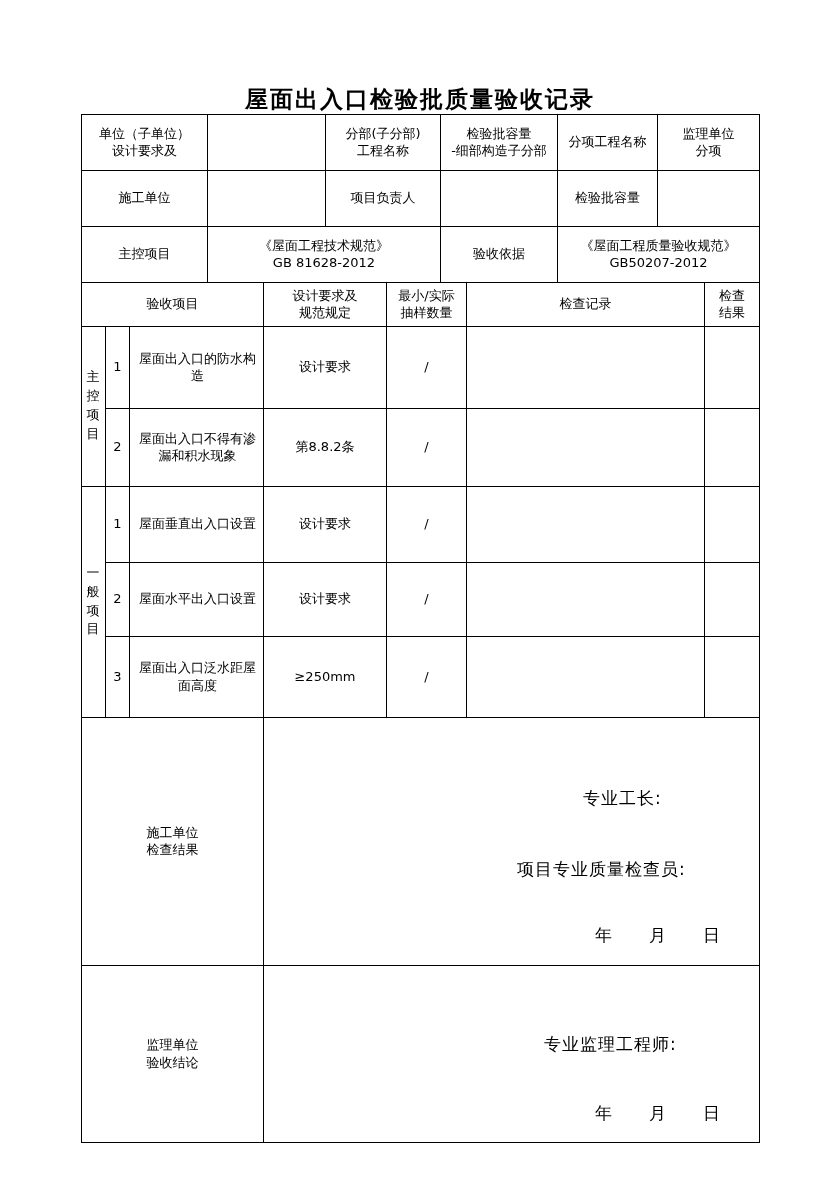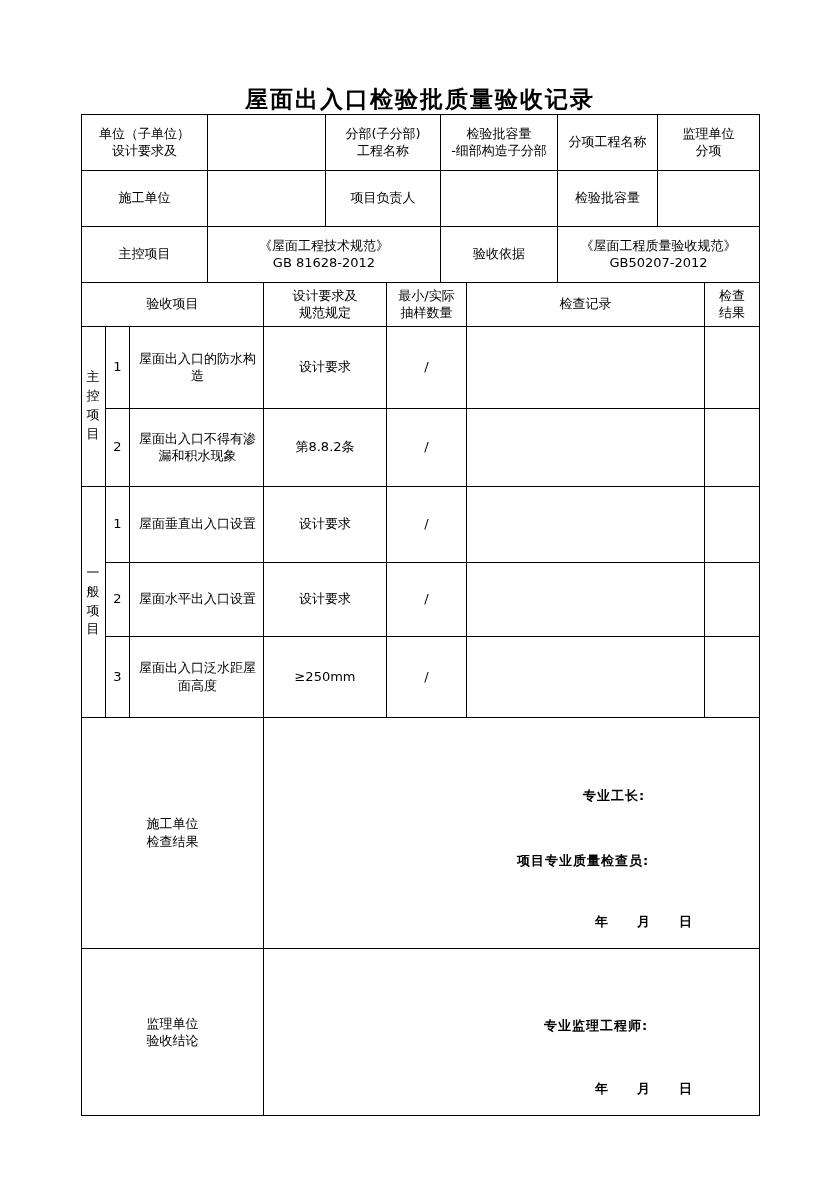--- a/index.html
+++ b/index.html
@@ -82,21 +82,21 @@
     margin: 0 auto;
     word-break: break-all;
     line-height: 1.45;
     text-align: left;
   }
   .sig-cell {
     text-align: left;
     vertical-align: top;
     padding: 0;
   }
-  .sig-line { font-size: 13px; letter-spacing: 1px; font-weight: bold; }
+  .sig-line { font-size: 17px; letter-spacing: 1px; }
   .cc1 { margin: 52px 0 0 319px; }
   .cc2 { margin: 30px 0 0 253px; }
   .cc3 { margin: 26px 0 0 331px; }
   .sv1 { margin: 50px 0 0 280px; }
   .sv2 { margin: 28px 0 0 331px; }
 </style>
 </head>
 <body>
 
 <div class="page">

